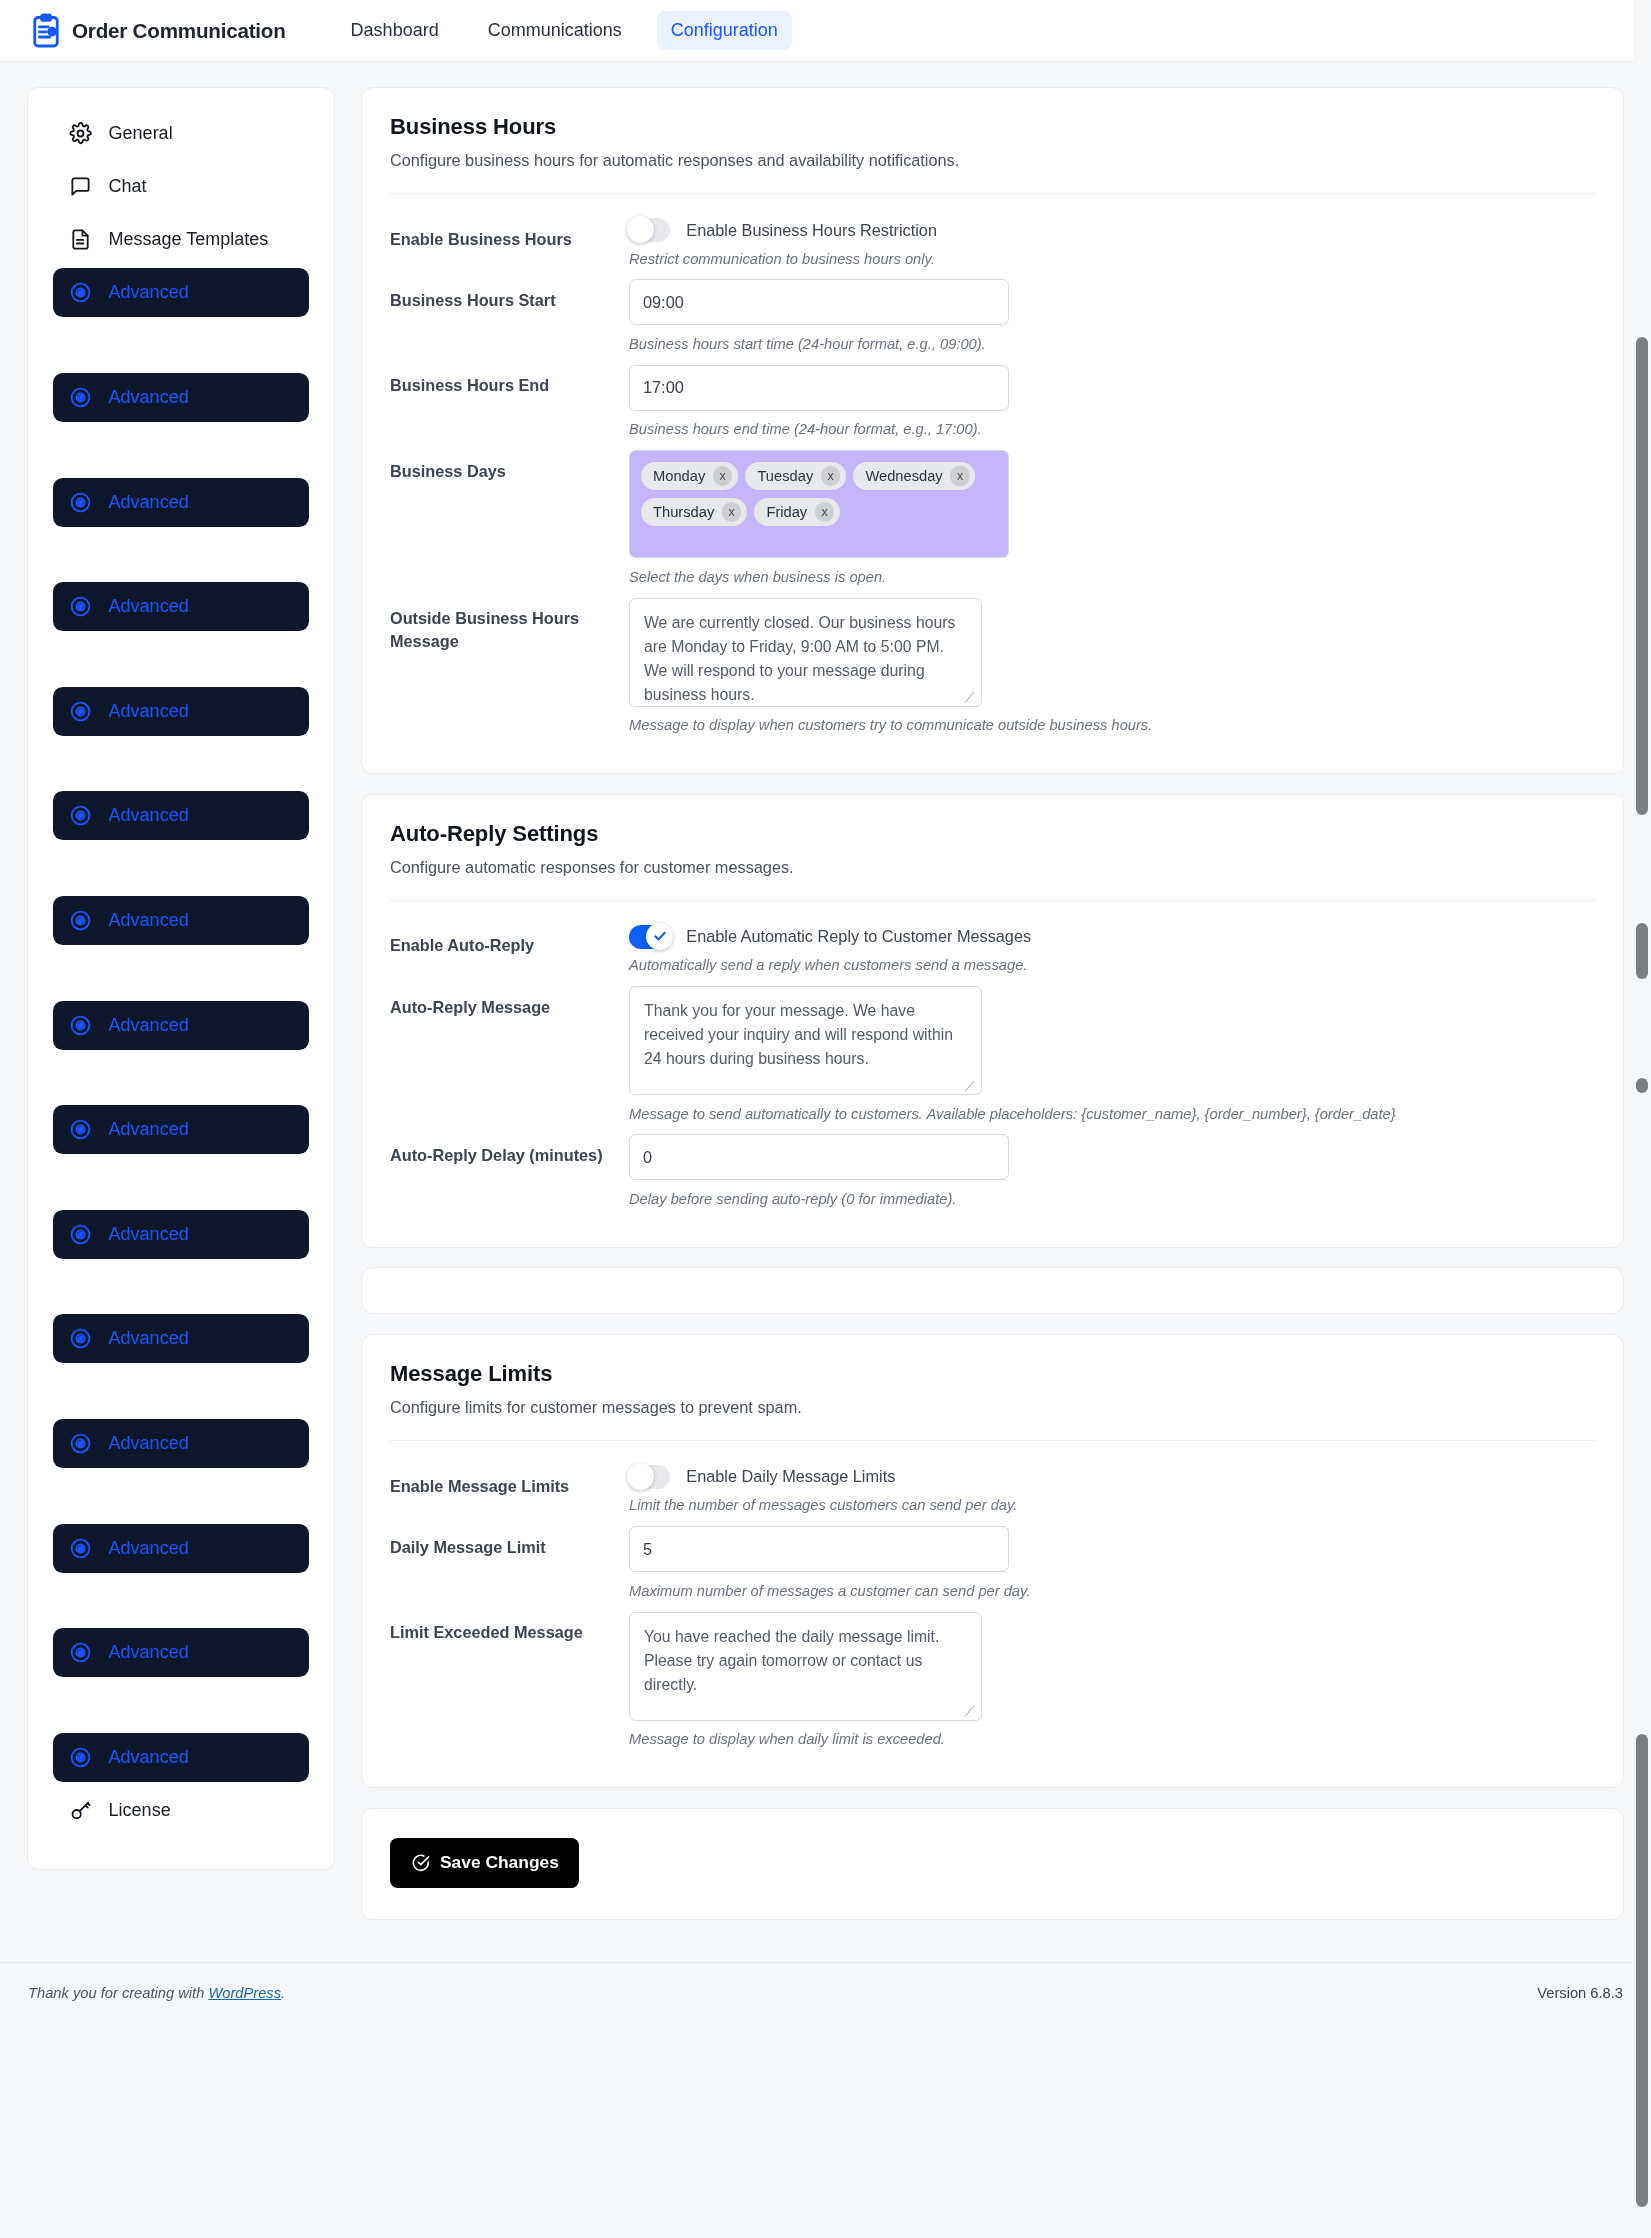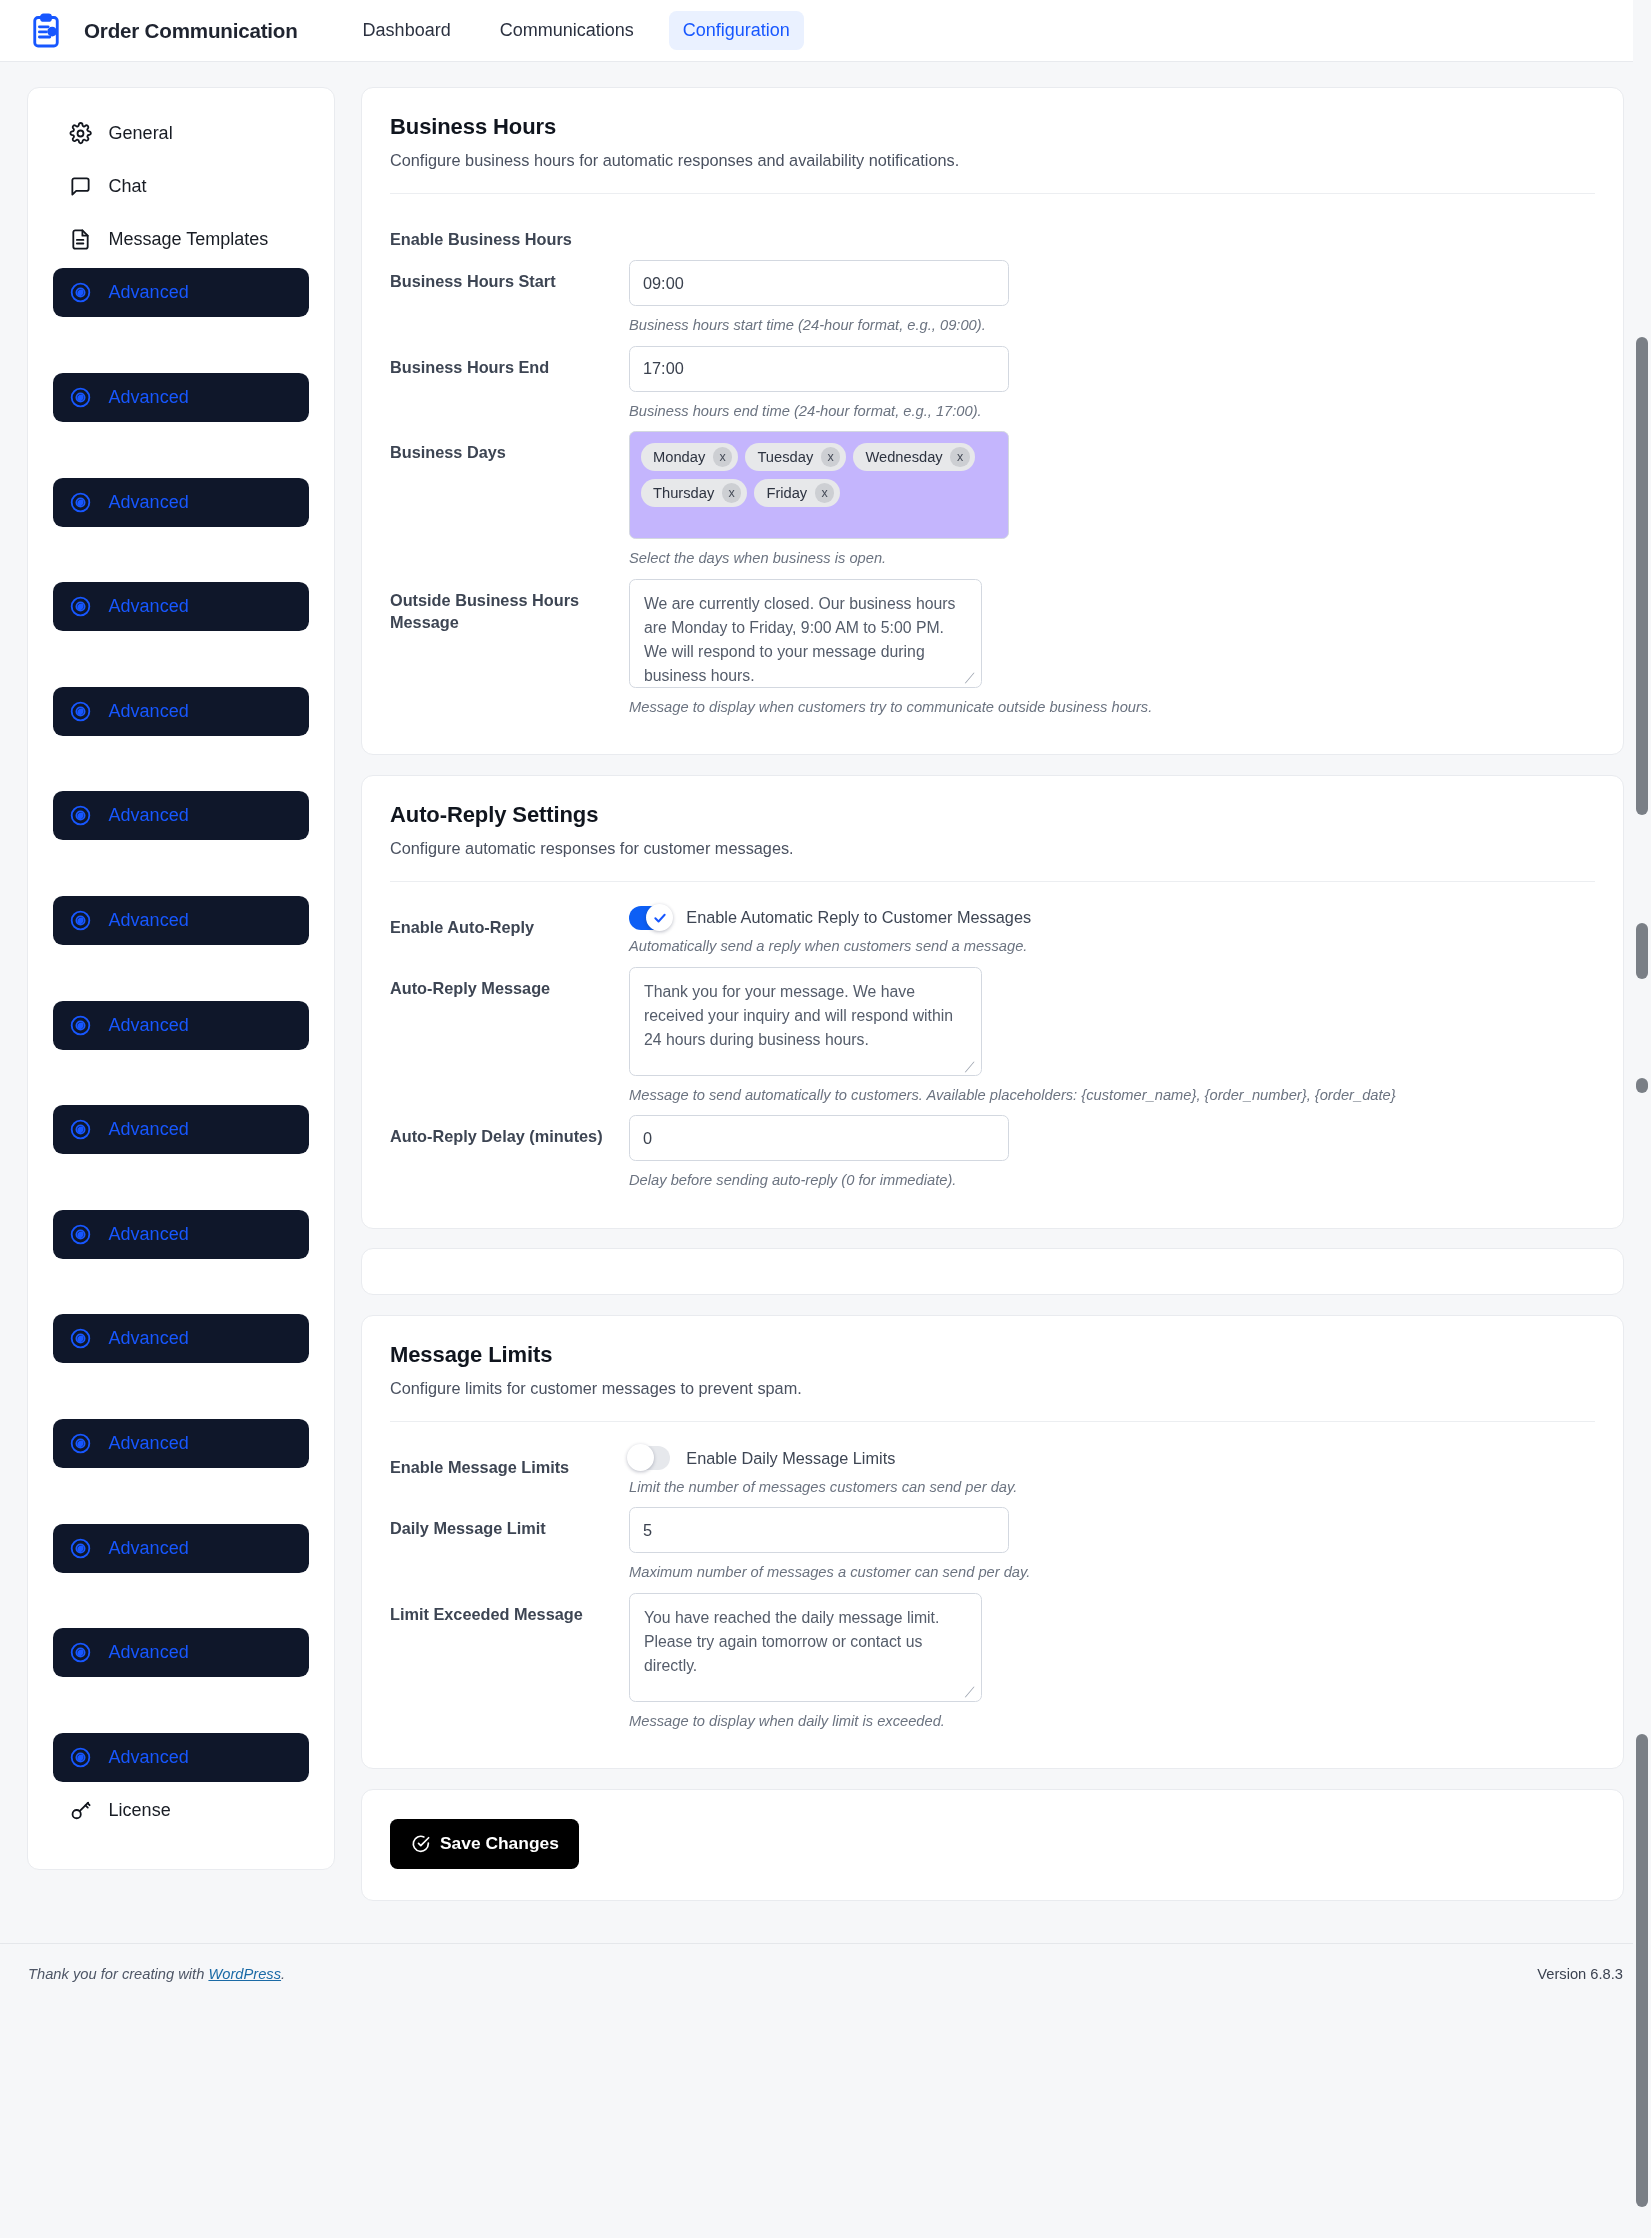--- a/index.html
+++ b/index.html
@@ -15,21 +15,21 @@
   
   #topbar {
     height: 62px;
     background: #ffffff;
     border-bottom: 1.1px solid #e8eaee;
     display: flex;
     align-items: center;
     padding: 0 0 0 28px;
     gap: 0;
   }
-  #brand { display: flex; align-items: center; gap: 20px; }
+  #brand { display: flex; align-items: center; gap: 8px; }
   #brand .logo { width: 36px; height: 36px; display: block; }
   #brand .title {
     font-size: 20.6px; font-weight: bold; color: #1f2430; letter-spacing: -0.2px;
   }
   #topnav { display: flex; align-items: center; gap: 21px; margin-left: 51px; }
   #topnav .navitem {
     font-size: 18px; color: #2b3140; padding: 9.2px 14px; border-radius: 7.6px;
     white-space: nowrap; cursor: pointer;
   }
   #topnav .navitem.active { color: #1757ff; background: #eaf1ff; font-weight: normal; }
@@ -411,20 +411,29 @@
     <section class="card">
       <div class="card-head">
         <h2>Business Hours</h2>
         <p>Configure business hours for automatic responses and availability notifications.</p>
         <div class="rule"></div>
       </div>
       <div class="card-body">
 
         <div class="field">
           <div class="flabel">Enable Business Hours</div>
+          <div class="fctl tog-wrap">
+            <div class="togrow">
+              <span class="toggle off">
+                <span class="knob"></span>
+              </span>
+              <span class="tog-label">Enable Business Hours Restriction</span>
+            </div>
+            <div class="help">Restrict communication to business hours only.</div>
+          </div>
         </div>
 
         <div class="field">
           <div class="flabel">Business Hours Start</div>
           <div class="fctl">
             <div class="text-input">09:00</div>
             <div class="help">Business hours start time (24-hour format, e.g., 09:00).</div>
           </div>
         </div>
 

